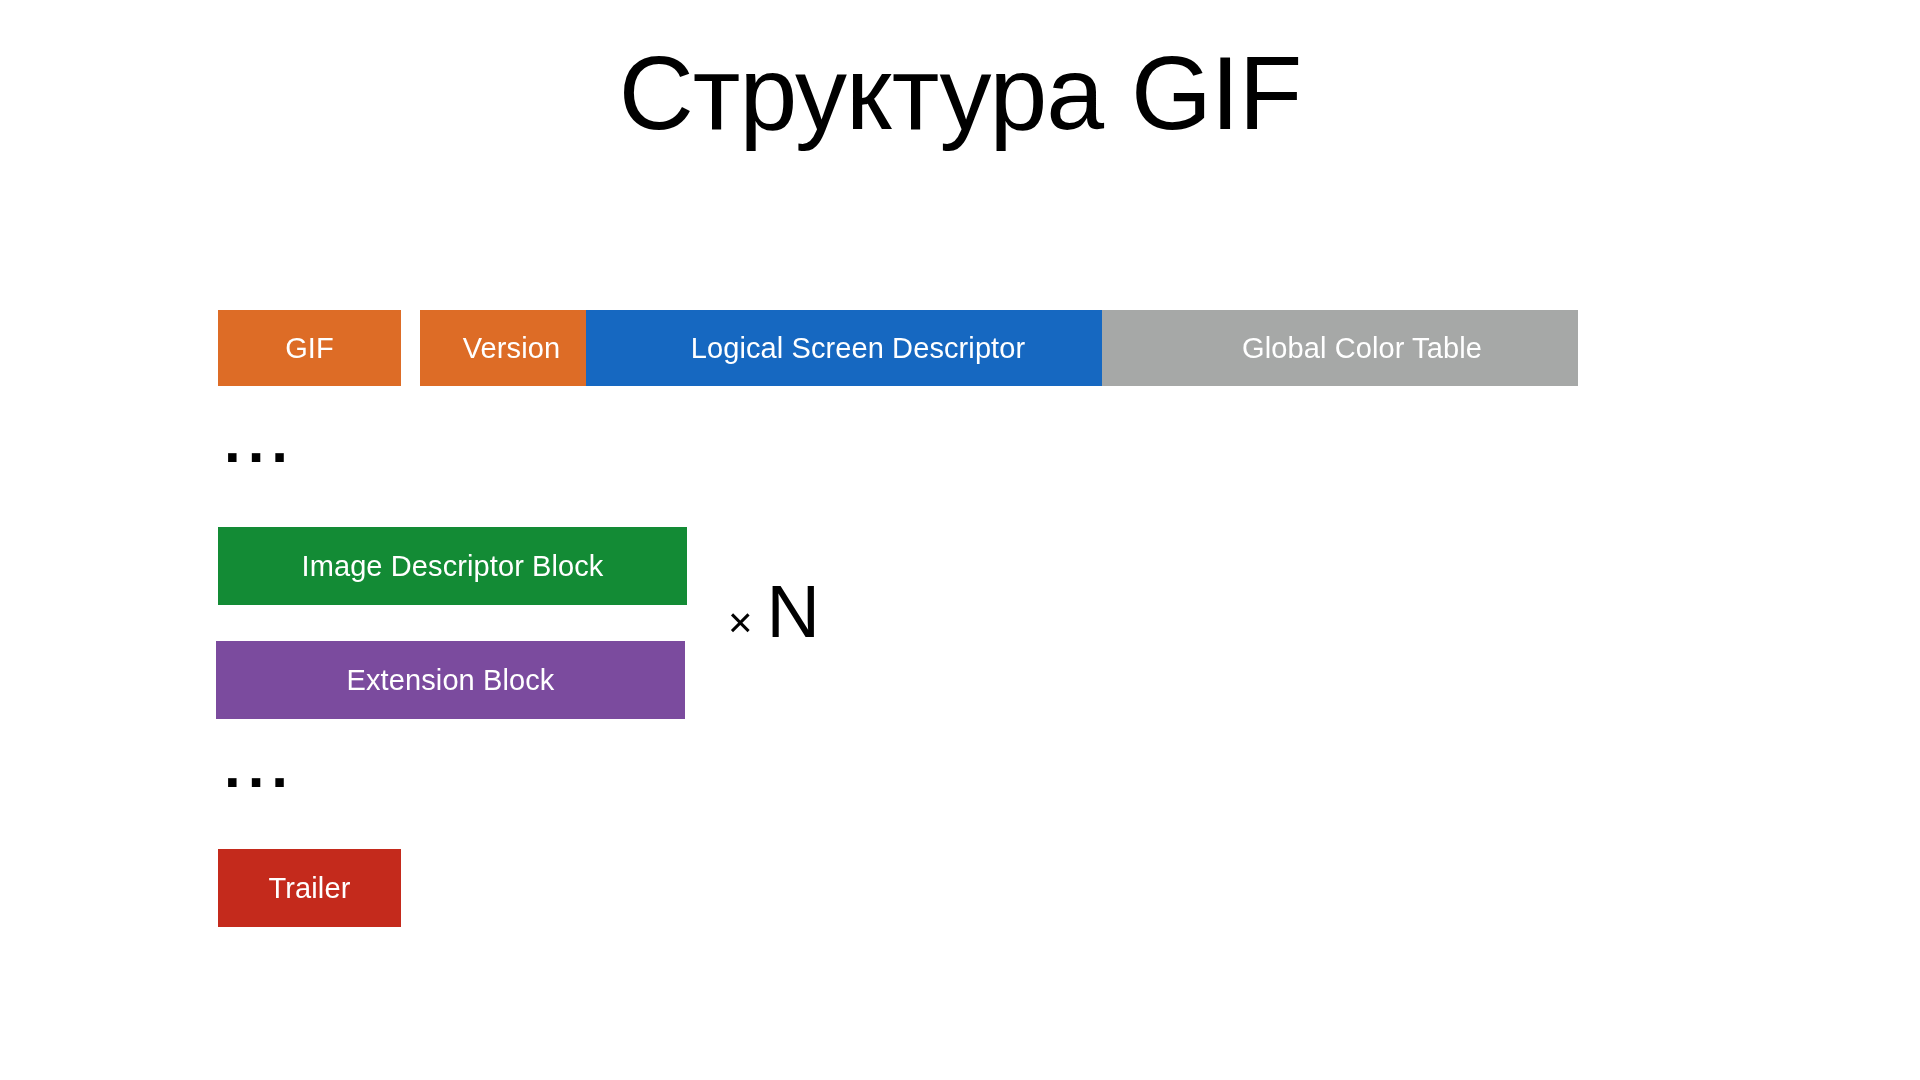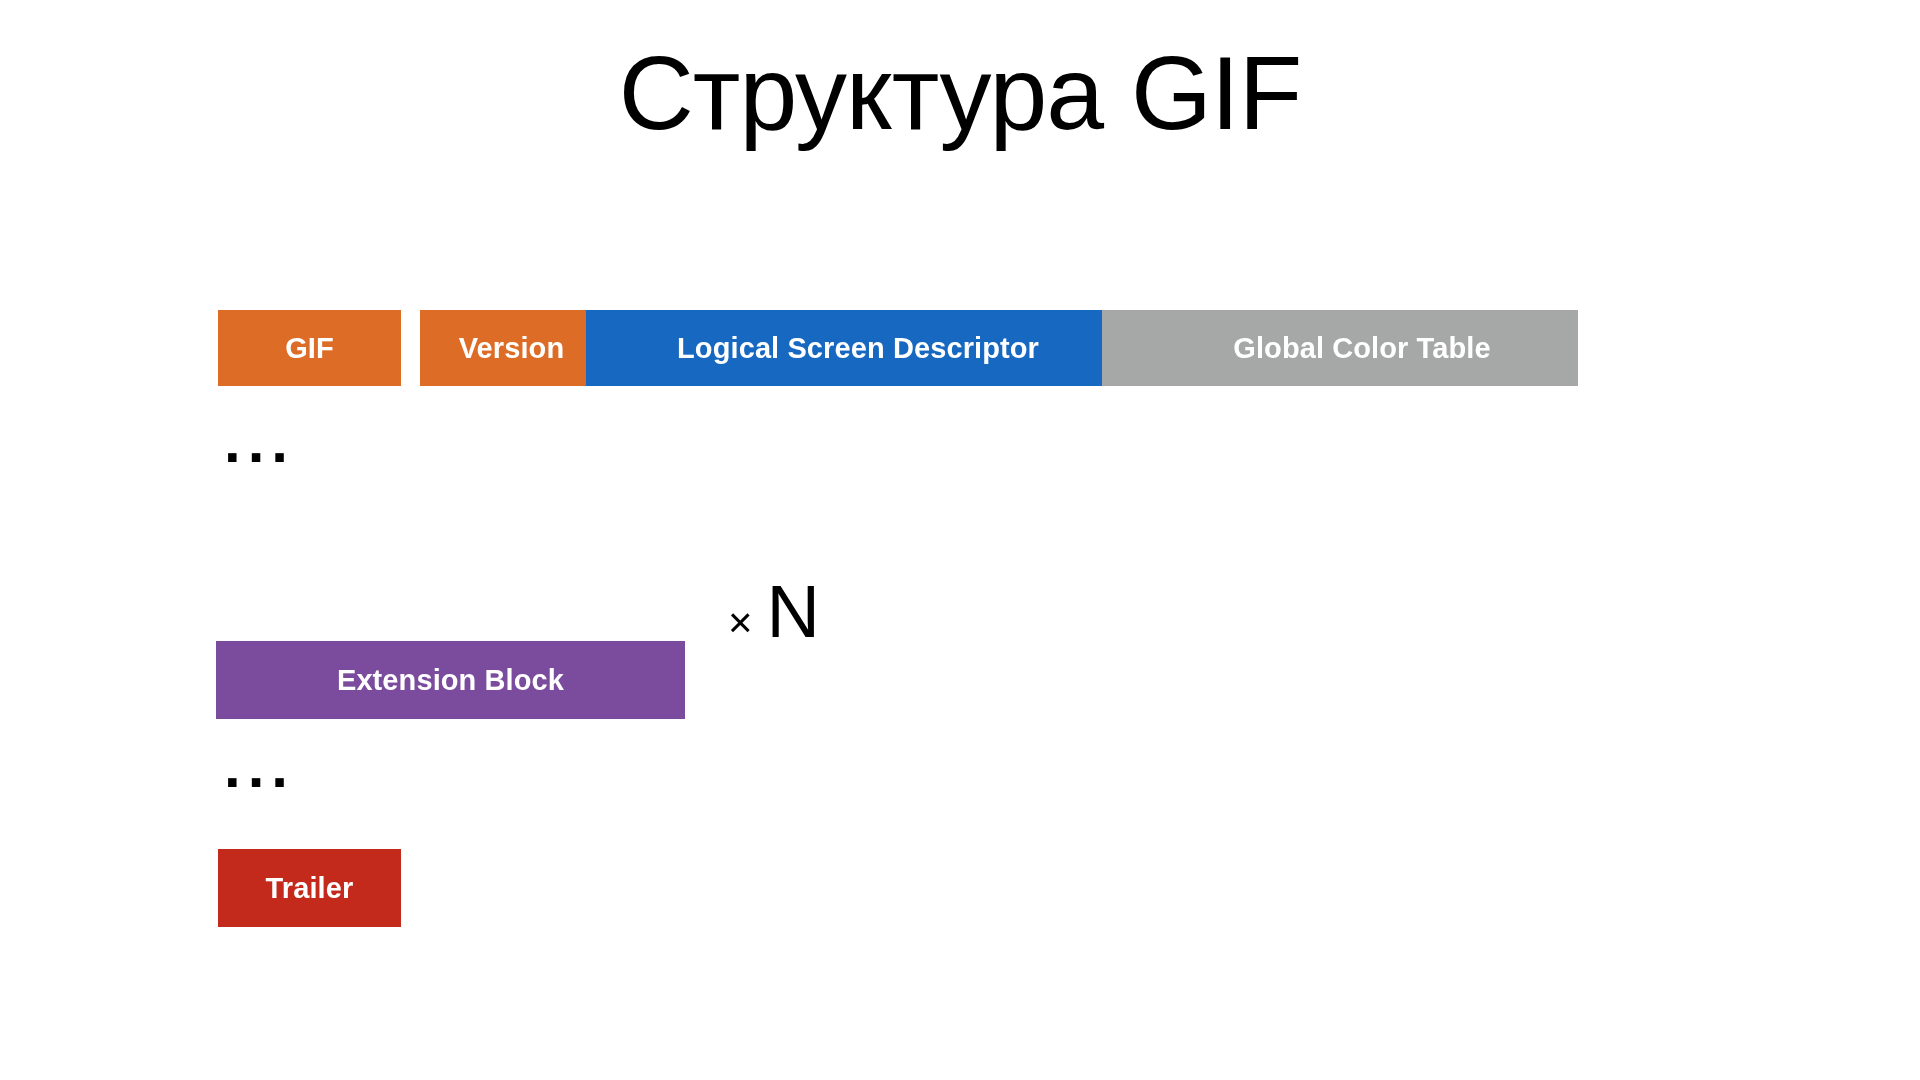--- a/index.html
+++ b/index.html
@@ -49,21 +49,21 @@
     height: 1080px;
   }
 
   .block {
     position: absolute;
     display: flex;
     align-items: center;
     justify-content: center;
     color: #ffffff;
     font-size: 29px;
-    font-weight: 700;
+    font-weight: 400;
     line-height: 1;
     white-space: nowrap;
     letter-spacing: 0.1px;
   }
 
   
   #block-gif                      { left: 218px;  top: 310px; width: 183px; height: 76px; }
   #block-version                  { left: 420px;  top: 310px; width: 183px; height: 76px; align-items: center; }
   #block-logical-screen-descriptor{ left: 586px;  top: 310px; width: 544px; height: 76px; }
   #block-global-color-table       { left: 1102px; top: 310px; width: 476px; height: 76px; padding-left: 44px; }
@@ -130,20 +130,23 @@
     <div class="block" id="block-logical-screen-descriptor" style="background:#1668C1">
       <span>Logical Screen Descriptor</span>
     </div>
 
     <div class="block" id="block-global-color-table" style="background:#A6A8A7">
       <span>Global Color Table</span>
     </div>
 
     <div class="ellipsis" id="ellipsis-after-header">...</div>
 
+    <div class="block" id="block-image-descriptor" style="background:#138B35">
+      <span>Image Descriptor Block</span>
+    </div>
 
     <div class="block" id="block-extension" style="background:#7B4B9E">
       <span>Extension Block</span>
     </div>
 
     <div id="multiplier">
       <span id="multiplier-sign">×</span>
       <span id="multiplier-count">N</span>
     </div>
 

